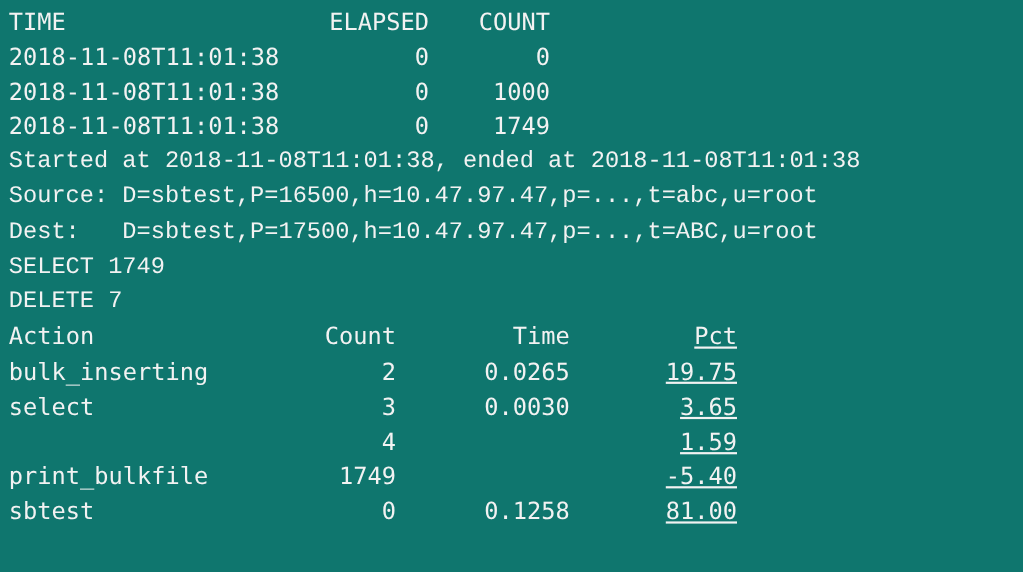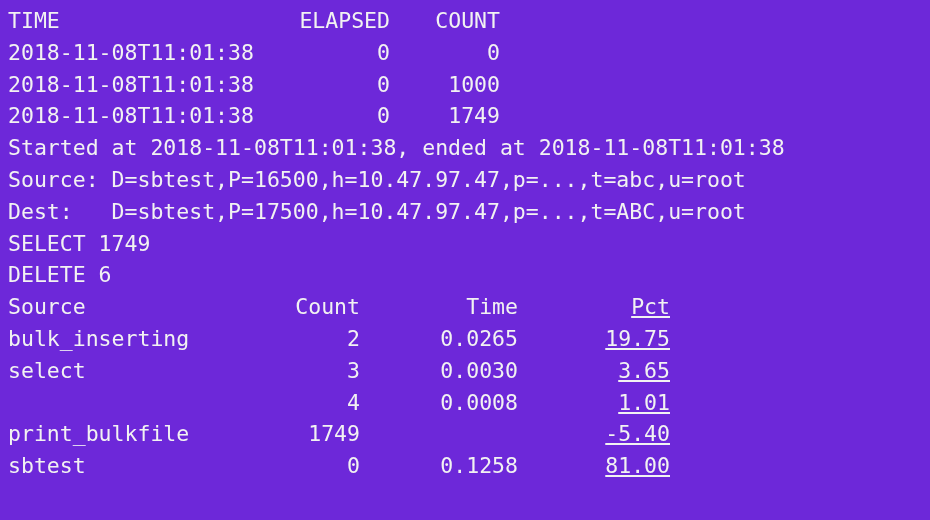--- a/index.html
+++ b/index.html
@@ -9,37 +9,38 @@
   }
   body {
     width: 930px;
     height: 520px;
     overflow: hidden;
     font-family: "DejaVu Sans Mono", "Liberation Mono", monospace;
   }
   #terminal {
     width: 930px;
     height: 520px;
-    background: #6d28d9;
+    background: #0f766e;
     color: #f2f2f2;
     font-family: "DejaVu Sans Mono", "Liberation Mono", monospace;
     font-size: 21.5px;
     line-height: 31.8px;
     letter-spacing: 0px;
     padding: 5px 0 0 0;
     box-sizing: border-box;
     overflow: hidden;
     position: relative;
   }
   .line {
     white-space: pre;
     height: 31.8px;
     position: relative;
     padding-left: 8px;
     box-sizing: border-box;
+    font-family: Liberation Mono, monospace;
   }
   
   .row {
     white-space: pre;
     height: 31.8px;
     position: relative;
   }
   .cell-l {
     position: absolute;
     left: 8px;
@@ -84,45 +85,44 @@
   <div class="row">
     <span class="cell-l">2018-11-08T11:01:38</span>
     <span class="cell-r c-elapsed">0</span>
     <span class="cell-r c-count">1749</span>
   </div>
 
   <div class="line">Started at 2018-11-08T11:01:38, ended at 2018-11-08T11:01:38</div>
   <div class="line">Source: D=sbtest,P=16500,h=10.47.97.47,p=...,t=abc,u=root</div>
   <div class="line">Dest:   D=sbtest,P=17500,h=10.47.97.47,p=...,t=ABC,u=root</div>
   <div class="line">SELECT 1749</div>
-  <div class="line">DELETE 6</div>
+  <div class="line">DELETE 7</div>
 
   <div class="row">
-    <span class="cell-l">Source</span>
+    <span class="cell-l">Action</span>
     <span class="cell-r a-count">Count</span>
     <span class="cell-r a-time">Time</span>
     <span class="cell-r a-pct">Pct</span>
   </div>
 
   <div class="row">
     <span class="cell-l">bulk_inserting</span>
     <span class="cell-r a-count">2</span>
     <span class="cell-r a-time">0.0265</span>
     <span class="cell-r a-pct">19.75</span>
   </div>
   <div class="row">
     <span class="cell-l">select</span>
     <span class="cell-r a-count">3</span>
     <span class="cell-r a-time">0.0030</span>
     <span class="cell-r a-pct">3.65</span>
   </div>
   <div class="row">
     <span class="cell-r a-count">4</span>
-    <span class="cell-r a-time">0.0008</span>
-    <span class="cell-r a-pct">1.01</span>
+    <span class="cell-r a-pct">1.59</span>
   </div>
   <div class="row">
     <span class="cell-l">print_bulkfile</span>
     <span class="cell-r a-count">1749</span>
     <span class="cell-r a-pct">-5.40</span>
   </div>
   <div class="row">
     <span class="cell-l">sbtest</span>
     <span class="cell-r a-count">0</span>
     <span class="cell-r a-time">0.1258</span>

